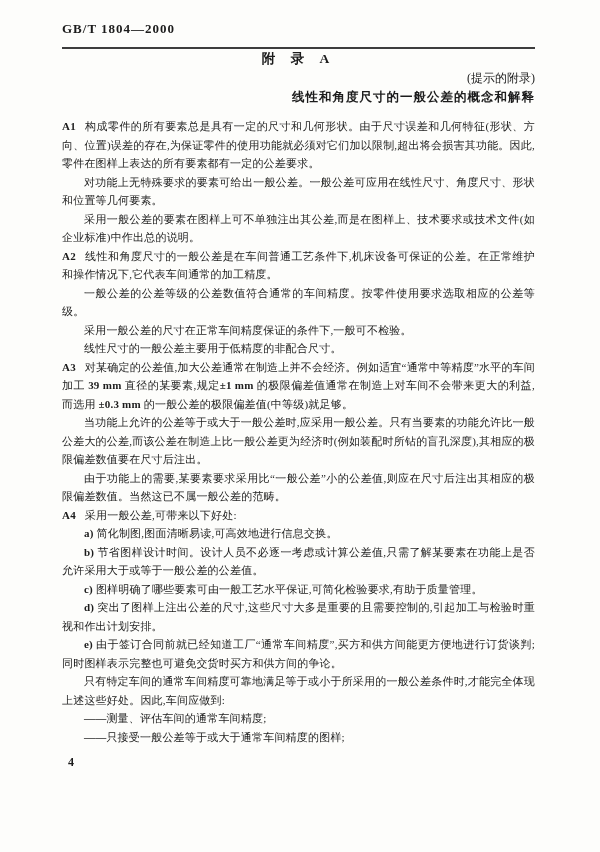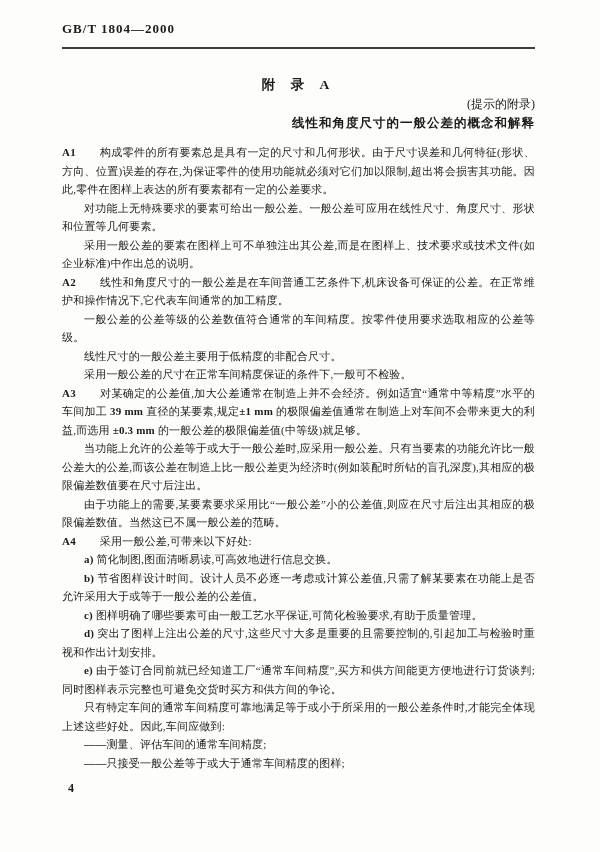--- a/index.html
+++ b/index.html
@@ -29,21 +29,20 @@
   }
 
   .header-rule {
     height: 2px;
     background: var(--rule);
     margin-top: 9px;
     border: none;
   }
 
   .appendix-head {
-    margin-top: 26px;
     text-align: center;
   }
   .appendix-head .h1 {
     font-size: 13.5px;
     font-weight: bold;
     letter-spacing: 6px;
     line-height: 19px;
   }
   .appendix-head .h2 {
     font-size: 12px;
@@ -62,21 +61,21 @@
 
   .doc-body {
     margin-top: 10px;
     font-size: 11px;
     line-height: 18.5px;
     text-align: justify;
     letter-spacing: 0.2px;
   }
   .doc-body p.para { margin: 0; }
   .doc-body p.ind { text-indent: 2em; }
-  .plabel { font-weight: bold; padding-right: 24px; }
+  .plabel { font-weight: bold; padding-right: 9px; }
   .b { font-weight: bold; }
 
   .page-number {
     font-size: 12px;
     font-weight: bold;
     margin-top: 9px;
     margin-left: 6px;
   }
 </style>
 </head>
@@ -93,22 +92,22 @@
     <div class="h2">(提示的附录)</div>
     <div class="h3">线性和角度尺寸的一般公差的概念和解释</div>
   </div>
 
   <div class="doc-body">
       <p class="para"><span class="plabel">A1</span><span>构成零件的所有要素总是具有一定的尺寸和几何形状。由于尺寸误差和几何特征(形状、方向、位置)误差的存在,为保证零件的使用功能就必须对它们加以限制,超出将会损害其功能。因此,零件在图样上表达的所有要素都有一定的公差要求。</span></p>
       <p class="para ind"><span>对功能上无特殊要求的要素可给出一般公差。一般公差可应用在线性尺寸、角度尺寸、形状和位置等几何要素。</span></p>
       <p class="para ind"><span>采用一般公差的要素在图样上可不单独注出其公差,而是在图样上、技术要求或技术文件(如企业标准)中作出总的说明。</span></p>
       <p class="para"><span class="plabel">A2</span><span>线性和角度尺寸的一般公差是在车间普通工艺条件下,机床设备可保证的公差。在正常维护和操作情况下,它代表车间通常的加工精度。</span></p>
       <p class="para ind"><span>一般公差的公差等级的公差数值符合通常的车间精度。按零件使用要求选取相应的公差等级。</span></p>
+      <p class="para ind"><span>采用一般公差的尺寸在正常车间精度保证的条件下,一般可不检验。</span></p>
       <p class="para ind"><span>线性尺寸的一般公差主要用于低精度的非配合尺寸。</span></p>
-      <p class="para ind"><span>采用一般公差的尺寸在正常车间精度保证的条件下,一般可不检验。</span></p>
       <p class="para"><span class="plabel">A3</span><span>对某确定的公差值,加大公差通常在制造上并不会经济。例如适宜“通常中等精度”水平的车间加工 </span><span class="b">39 mm</span><span> 直径的某要素,规定</span><span class="b">±1 mm</span><span> 的极限偏差值通常在制造上对车间不会带来更大的利益,而选用 </span><span class="b">±0.3 mm</span><span> 的一般公差的极限偏差值(中等级)就足够。</span></p>
       <p class="para ind"><span>当功能上允许的公差等于或大于一般公差时,应采用一般公差。只有当要素的功能允许比一般公差大的公差,而该公差在制造上比一般公差更为经济时(例如装配时所钻的盲孔深度),其相应的极限偏差数值要在尺寸后注出。</span></p>
       <p class="para ind"><span>由于功能上的需要,某要素要求采用比“一般公差”小的公差值,则应在尺寸后注出其相应的极限偏差数值。当然这已不属一般公差的范畴。</span></p>
       <p class="para"><span class="plabel">A4</span><span>采用一般公差,可带来以下好处:</span></p>
       <p class="para ind"><span class="b">a) </span><span>简化制图,图面清晰易读,可高效地进行信息交换。</span></p>
       <p class="para ind"><span class="b">b) </span><span>节省图样设计时间。设计人员不必逐一考虑或计算公差值,只需了解某要素在功能上是否允许采用大于或等于一般公差的公差值。</span></p>
       <p class="para ind"><span class="b">c) </span><span>图样明确了哪些要素可由一般工艺水平保证,可简化检验要求,有助于质量管理。</span></p>
       <p class="para ind"><span class="b">d) </span><span>突出了图样上注出公差的尺寸,这些尺寸大多是重要的且需要控制的,引起加工与检验时重视和作出计划安排。</span></p>
       <p class="para ind"><span class="b">e) </span><span>由于签订合同前就已经知道工厂“通常车间精度”,买方和供方间能更方便地进行订货谈判;同时图样表示完整也可避免交货时买方和供方间的争论。</span></p>
       <p class="para ind"><span>只有特定车间的通常车间精度可靠地满足等于或小于所采用的一般公差条件时,才能完全体现上述这些好处。因此,车间应做到:</span></p>

